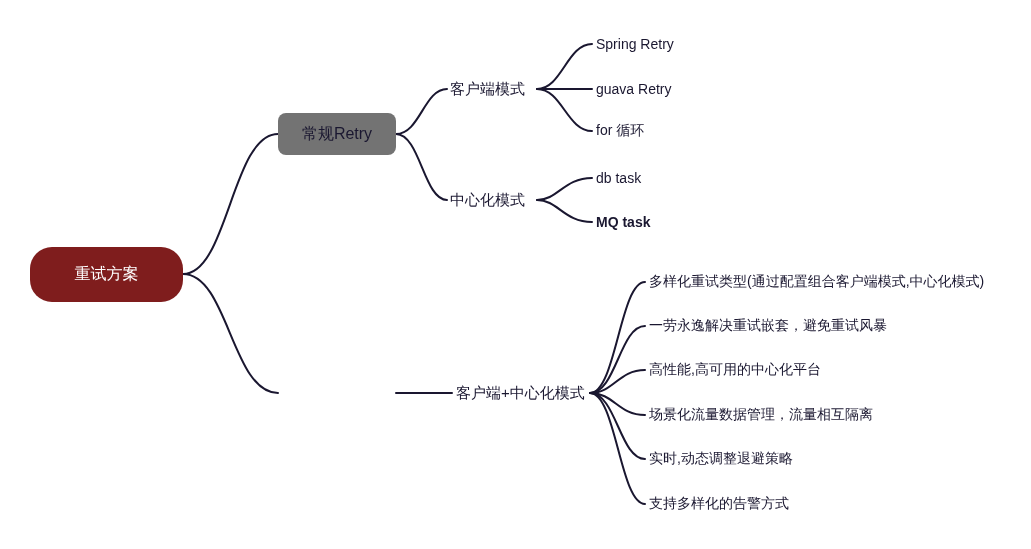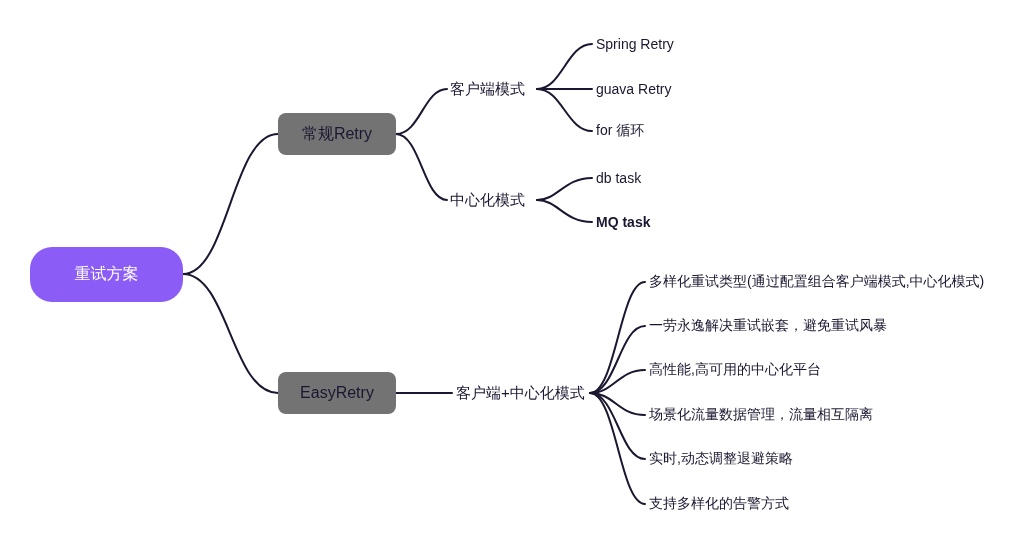--- a/index.html
+++ b/index.html
@@ -34,21 +34,21 @@
     justify-content: center;
     box-sizing: border-box;
     white-space: nowrap;
     cursor: pointer;
   }
   .node-root {
     left: 30px;
     top: 247px;
     width: 153px;
     height: 55px;
-    background: #8b5cf6;
+    background: #7f1d1d;
     color: #ffffff;
     border-radius: 22px;
     font-size: 16px;
   }
   .node-branch {
     width: 118px;
     height: 42px;
     background: #737373;
     color: #1a1730;
     border-radius: 8px;
@@ -96,23 +96,20 @@
     <path d="M590,393 C616,393 620,504 645,504"></path>
   </svg>
 
   <div class="node node-root">
     <span>重试方案</span>
   </div>
 
   <div class="node node-branch branch-regular">
     <span>常规Retry</span>
   </div>
-  <div class="node node-branch branch-easy">
-    <span>EasyRetry</span>
-  </div>
 
   <div class="label label-l3" style="left:450px; top:89px;">
     <span>客户端模式</span>
   </div>
   <div class="label label-l3" style="left:450px; top:200px;">
     <span>中心化模式</span>
   </div>
   <div class="label label-l3" style="left:456px; top:393px;">
     <span>客户端+中心化模式</span>
   </div>

